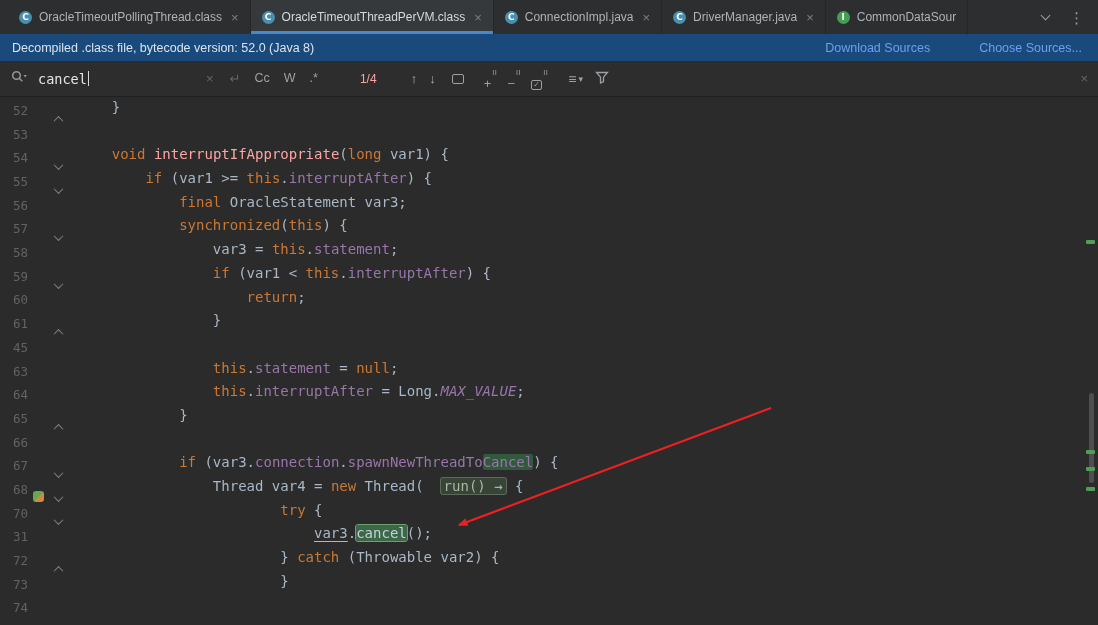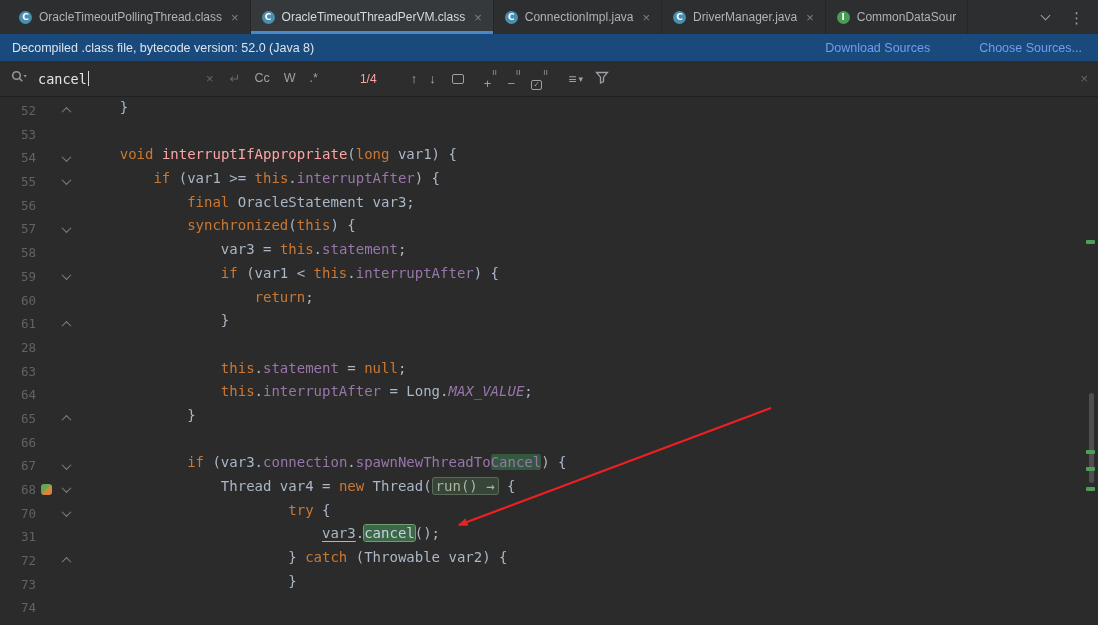--- a/index.html
+++ b/index.html
@@ -51,41 +51,41 @@
   .mini-box i { font-size:8px; }
   .lines-icon { display:inline-flex; align-items:center; gap:2px; }
   .lines-icon .tiny { font-size:9px; margin-top:2px; }
   .close-right { margin-left:auto; font-size:13px; }
 
   
   .editor { position:absolute; top:97px; left:0; right:0; bottom:0; background:#2b2b2b; overflow:hidden; }
   .code-area { padding-top:2px; }
   .code-line { display:flex; height:23.7px; line-height:23.7px;
                font:14px "DejaVu Sans Mono", monospace; white-space:pre; }
-  .gutter { flex:0 0 76px; display:flex; align-items:center; color:#606366;margin-left:8px; }
+  .gutter { flex:0 0 76px; display:flex; align-items:flex-end; color:#606366; }
   .lnum { width:28px; text-align:right; font-size:12.5px; line-height:23.7px; }
   .badge-slot { width:20px; display:flex; align-items:center; justify-content:center; }
   .badge { width:11px; height:11px; border-radius:3px;
            background:linear-gradient(135deg,#6aa64f 0 50%,#d8863b 50% 100%); }
   .fold-slot { width:20px; display:flex; align-items:center; justify-content:center; }
   .fold { width:7px; height:7px; border-right:1.5px solid #7f848a; border-bottom:1.5px solid #7f848a;
           display:inline-block; }
   .fold-open { transform:rotate(45deg) translate(-1px,-1px); }
   .fold-end  { transform:rotate(225deg) translate(-1px,-1px); }
   .lcontent { padding-left:2px; }
 
   .tk-p { color:#a9b7c6; }
   .tk-k { color:#cc7832; }
   .tk-f { color:#9876aa;margin-top:16px; }
   .tk-c { color:#9876aa; font-style:italic; }
   .tk-d { color:#fca5a5; font-weight:normal; }
   .tk-u { color:#a9b7c6; text-decoration:underline; text-underline-offset:3px; }
   .tk-match { background:#32593d; border-radius:2px; }
   .tk-cur { color:#c5d1dc; background:#3c6848; outline:1px solid #6e9f72; border-radius:2px; }
-  .tk-fold { color:#aab6a0; background:#394438; border:1px solid #5a6b59; border-radius:3px; padding:0 3px; }
+  .tk-fold { color:#aab6a0; background:#394438; border:1px solid #5a6b59; border-radius:3px; padding:0 3px;margin-left:16px; }
 
   
   .stripe { position:absolute; top:0; right:0; width:14px; height:100%; }
   .thumb { position:absolute; left:5px; width:5px; background:rgba(255,255,255,.17); border-radius:3px; }
   .mark { position:absolute; left:2px; width:9px; height:4px; background:#4f9e58; border-radius:1px; }
 
   
   .arrow-overlay { position:absolute; left:0; top:0; width:1098px; height:625px;
                    pointer-events:none; z-index:50; }
 </style>
@@ -185,21 +185,21 @@
       <div class="code-line"><span class="gutter"><span class="lnum">52</span><span class="badge-slot"></span><span class="fold-slot"><span class="fold fold-end"></span></span></span><span class="lcontent"><span class="tk-p">    }</span></span></div>
       <div class="code-line"><span class="gutter"><span class="lnum">53</span><span class="badge-slot"></span><span class="fold-slot"></span></span><span class="lcontent"></span></div>
       <div class="code-line"><span class="gutter"><span class="lnum">54</span><span class="badge-slot"></span><span class="fold-slot"><span class="fold fold-open"></span></span></span><span class="lcontent"><span class="tk-p">    </span><span class="tk-k">void</span><span class="tk-p"> </span><span class="tk-d">interruptIfAppropriate</span><span class="tk-p">(</span><span class="tk-k">long</span><span class="tk-p"> var1) {</span></span></div>
       <div class="code-line"><span class="gutter"><span class="lnum">55</span><span class="badge-slot"></span><span class="fold-slot"><span class="fold fold-open"></span></span></span><span class="lcontent"><span class="tk-p">        </span><span class="tk-k">if</span><span class="tk-p"> (var1 &gt;= </span><span class="tk-k">this</span><span class="tk-p">.</span><span class="tk-f">interruptAfter</span><span class="tk-p">) {</span></span></div>
       <div class="code-line"><span class="gutter"><span class="lnum">56</span><span class="badge-slot"></span><span class="fold-slot"></span></span><span class="lcontent"><span class="tk-p">            </span><span class="tk-k">final</span><span class="tk-p"> OracleStatement var3;</span></span></div>
       <div class="code-line"><span class="gutter"><span class="lnum">57</span><span class="badge-slot"></span><span class="fold-slot"><span class="fold fold-open"></span></span></span><span class="lcontent"><span class="tk-p">            </span><span class="tk-k">synchronized</span><span class="tk-p">(</span><span class="tk-k">this</span><span class="tk-p">) {</span></span></div>
       <div class="code-line"><span class="gutter"><span class="lnum">58</span><span class="badge-slot"></span><span class="fold-slot"></span></span><span class="lcontent"><span class="tk-p">                var3 = </span><span class="tk-k">this</span><span class="tk-p">.</span><span class="tk-f">statement</span><span class="tk-p">;</span></span></div>
       <div class="code-line"><span class="gutter"><span class="lnum">59</span><span class="badge-slot"></span><span class="fold-slot"><span class="fold fold-open"></span></span></span><span class="lcontent"><span class="tk-p">                </span><span class="tk-k">if</span><span class="tk-p"> (var1 &lt; </span><span class="tk-k">this</span><span class="tk-p">.</span><span class="tk-f">interruptAfter</span><span class="tk-p">) {</span></span></div>
       <div class="code-line"><span class="gutter"><span class="lnum">60</span><span class="badge-slot"></span><span class="fold-slot"></span></span><span class="lcontent"><span class="tk-p">                    </span><span class="tk-k">return</span><span class="tk-p">;</span></span></div>
       <div class="code-line"><span class="gutter"><span class="lnum">61</span><span class="badge-slot"></span><span class="fold-slot"><span class="fold fold-end"></span></span></span><span class="lcontent"><span class="tk-p">                }</span></span></div>
-      <div class="code-line"><span class="gutter"><span class="lnum">28</span><span class="badge-slot"></span><span class="fold-slot"></span></span><span class="lcontent"></span></div>
+      <div class="code-line"><span class="gutter"><span class="lnum">45</span><span class="badge-slot"></span><span class="fold-slot"></span></span><span class="lcontent"></span></div>
       <div class="code-line"><span class="gutter"><span class="lnum">63</span><span class="badge-slot"></span><span class="fold-slot"></span></span><span class="lcontent"><span class="tk-p">                </span><span class="tk-k">this</span><span class="tk-p">.</span><span class="tk-f">statement</span><span class="tk-p"> = </span><span class="tk-k">null</span><span class="tk-p">;</span></span></div>
       <div class="code-line"><span class="gutter"><span class="lnum">64</span><span class="badge-slot"></span><span class="fold-slot"></span></span><span class="lcontent"><span class="tk-p">                </span><span class="tk-k">this</span><span class="tk-p">.</span><span class="tk-f">interruptAfter</span><span class="tk-p"> = Long.</span><span class="tk-c">MAX_VALUE</span><span class="tk-p">;</span></span></div>
       <div class="code-line"><span class="gutter"><span class="lnum">65</span><span class="badge-slot"></span><span class="fold-slot"><span class="fold fold-end"></span></span></span><span class="lcontent"><span class="tk-p">            }</span></span></div>
       <div class="code-line"><span class="gutter"><span class="lnum">66</span><span class="badge-slot"></span><span class="fold-slot"></span></span><span class="lcontent"></span></div>
       <div class="code-line"><span class="gutter"><span class="lnum">67</span><span class="badge-slot"></span><span class="fold-slot"><span class="fold fold-open"></span></span></span><span class="lcontent"><span class="tk-p">            </span><span class="tk-k">if</span><span class="tk-p"> (var3.</span><span class="tk-f">connection</span><span class="tk-p">.</span><span class="tk-f">spawnNewThreadTo</span><span class="tk-f tk-match">Cancel</span><span class="tk-p">) {</span></span></div>
       <div class="code-line"><span class="gutter"><span class="lnum">68</span><span class="badge-slot"><span class="badge"></span></span><span class="fold-slot"><span class="fold fold-open"></span></span></span><span class="lcontent"><span class="tk-p">                Thread var4 = </span><span class="tk-k">new</span><span class="tk-p"> Thread(</span><span class="tk-fold">run() →</span><span class="tk-p"> {</span></span></div>
       <div class="code-line"><span class="gutter"><span class="lnum">70</span><span class="badge-slot"></span><span class="fold-slot"><span class="fold fold-open"></span></span></span><span class="lcontent"><span class="tk-p">                        </span><span class="tk-k">try</span><span class="tk-p"> {</span></span></div>
       <div class="code-line"><span class="gutter"><span class="lnum">31</span><span class="badge-slot"></span><span class="fold-slot"></span></span><span class="lcontent"><span class="tk-p">                            </span><span class="tk-u">var3</span><span class="tk-p">.</span><span class="tk-cur">cancel</span><span class="tk-p">();</span></span></div>
       <div class="code-line"><span class="gutter"><span class="lnum">72</span><span class="badge-slot"></span><span class="fold-slot"><span class="fold fold-end"></span></span></span><span class="lcontent"><span class="tk-p">                        } </span><span class="tk-k">catch</span><span class="tk-p"> (Throwable var2) {</span></span></div>
       <div class="code-line"><span class="gutter"><span class="lnum">73</span><span class="badge-slot"></span><span class="fold-slot"></span></span><span class="lcontent"><span class="tk-p">                        }</span></span></div>

